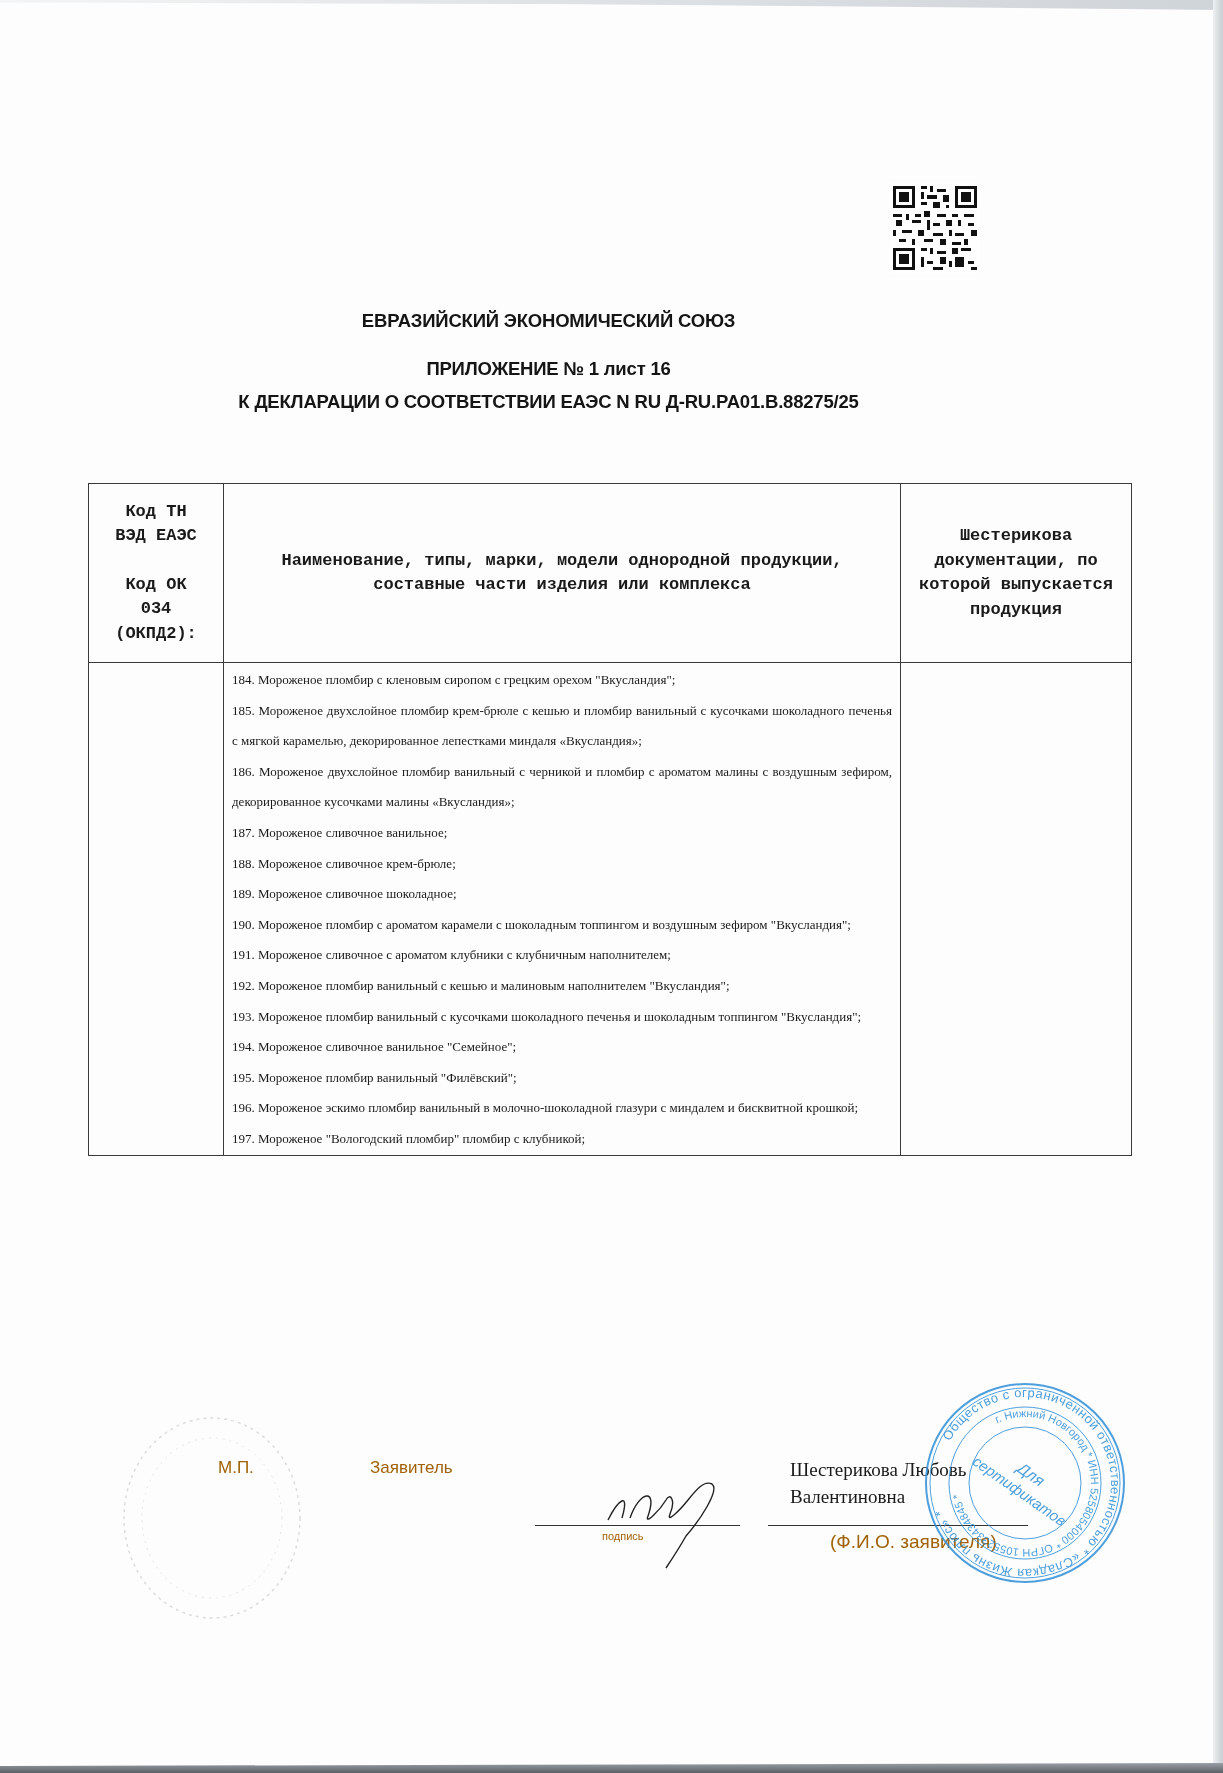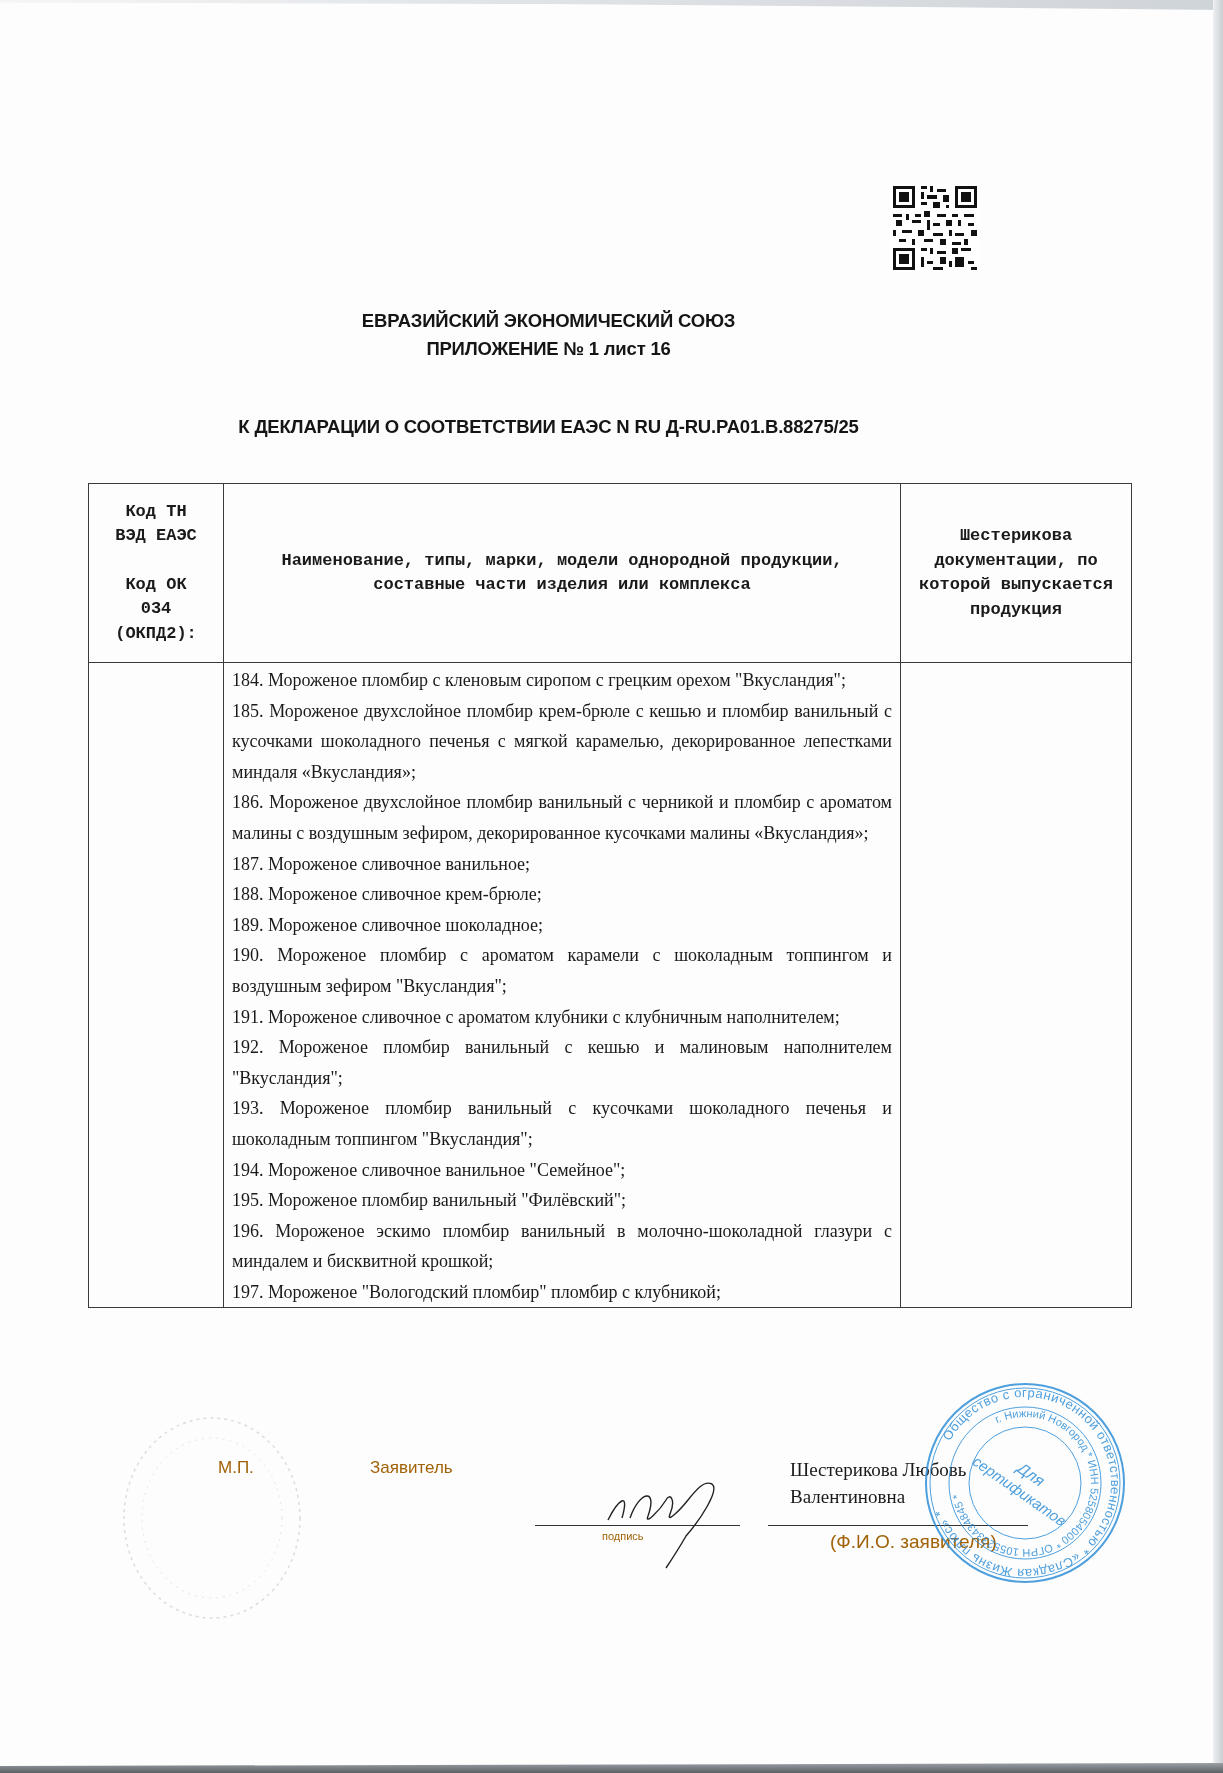--- a/index.html
+++ b/index.html
@@ -24,42 +24,42 @@
   }
   .qr {
     position:absolute; left:890px; top:183px; width:90px; height:90px;
   }
   .title {
     position:absolute; left:0; width:1097px; text-align:center;
     font-family:"Liberation Sans", sans-serif; font-weight:bold; font-size:18.5px;
     letter-spacing:-0.2px; color:#151515;
   }
   .t1 { top:310px; }
-  .t2 { top:338px; }
-  .t3 { top:416px; }
+  .t2 { top:358px; }
+  .t3 { top:391px; }
 
   table.spec {
     position:absolute; left:88px; top:483px; width:1042px;
     border-collapse:collapse; table-layout:fixed;
   }
   table.spec td, table.spec th {
     border:1.3px solid #3a3a3a; vertical-align:middle;
   }
   table.spec th {
     font-weight:bold; font-size:17px; line-height:24.5px; text-align:center;
     height:178px; padding:0 6px;font-family:Liberation Mono, monospace;
   }
   th.c1 { width:122px; }
   th.c2 { width:664px; }
   th.c3 { width:218px; }
   .c1-text { display:block; }
   .gap { display:block; height:24px; }
   td.body-cell {
     vertical-align:top; padding:2px 8px 0 8px;
-    font-size:18px; line-height:30.6px; text-align:justify;
+    font-size:13px; line-height:30.6px; text-align:justify;
   }
   .item { display:block; text-align:justify; }
 
   .footer { position:absolute; font-family:Liberation Sans, sans-serif; color:#a16207; }
   .mp { left:218px; top:1458px; font-size:17px; }
   .applicant { left:370px; top:1458px; font-size:17px; }
   .sign-line { position:absolute; left:535px; top:1525px; width:205px; border-top:1.3px solid #333; }
   .sign-label { left:602px; top:1530px; font-size:11px; }
   .name-line { position:absolute; left:768px; top:1525px; width:260px; border-top:1.3px solid #333; }
   .name { position:absolute; left:790px; top:1456px; width:240px; 

